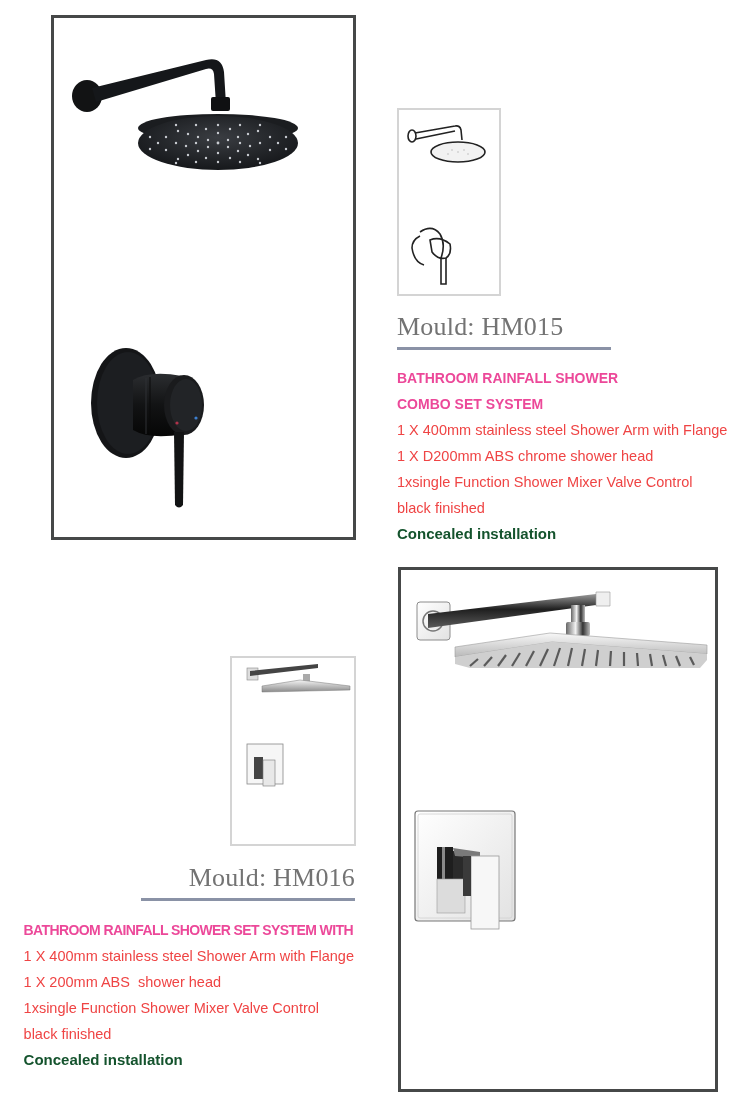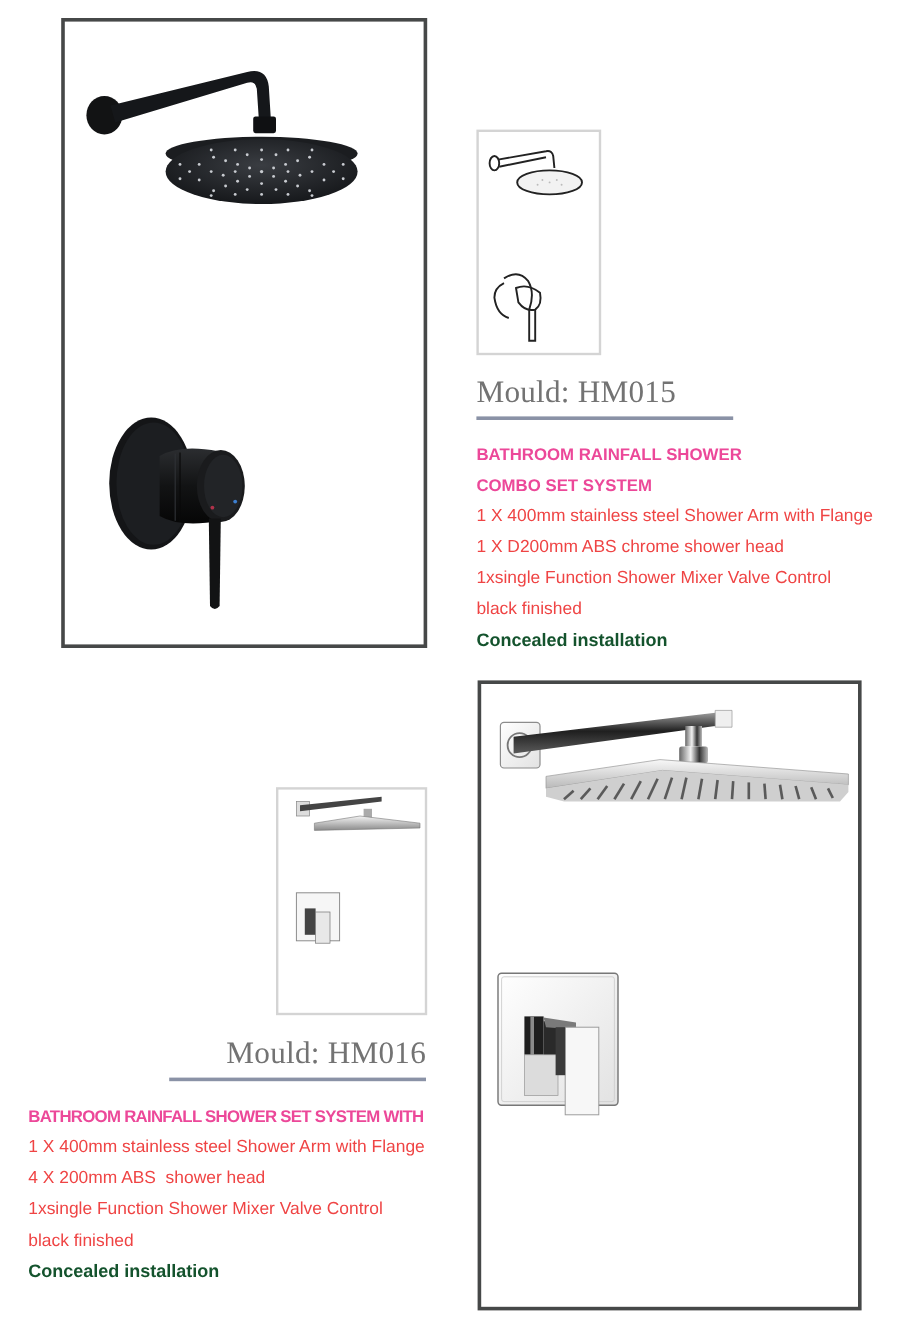--- a/index.html
+++ b/index.html
@@ -232,17 +232,17 @@
     <rect x="463" y="856" width="8" height="40" fill="#3a3a3a"></rect>
   </svg>
 </div>
 
 <div class="mould-title" style="right:395px; top:861px; text-align:left;">Mould: HM016</div>
 <div class="underline" style="left:141px; top:898px; width:214px;"></div>
 
 <div class="desc right" style="right:396px; top:917px;">
   <div class="line heading">BATHROOM RAINFALL SHOWER SET SYSTEM WITH</div>
   <div class="line">1 X 400mm stainless steel Shower Arm with Flange</div>
-  <div class="line" style="white-space:pre;">4 X 200mm ABS  shower head</div>
+  <div class="line" style="white-space:pre;">1 X 200mm ABS  shower head</div>
   <div class="line">1xsingle Function Shower Mixer Valve Control</div>
   <div class="line">black finished</div>
   <div class="line red">Concealed installation</div>
 </div>
 
 </body></html>

